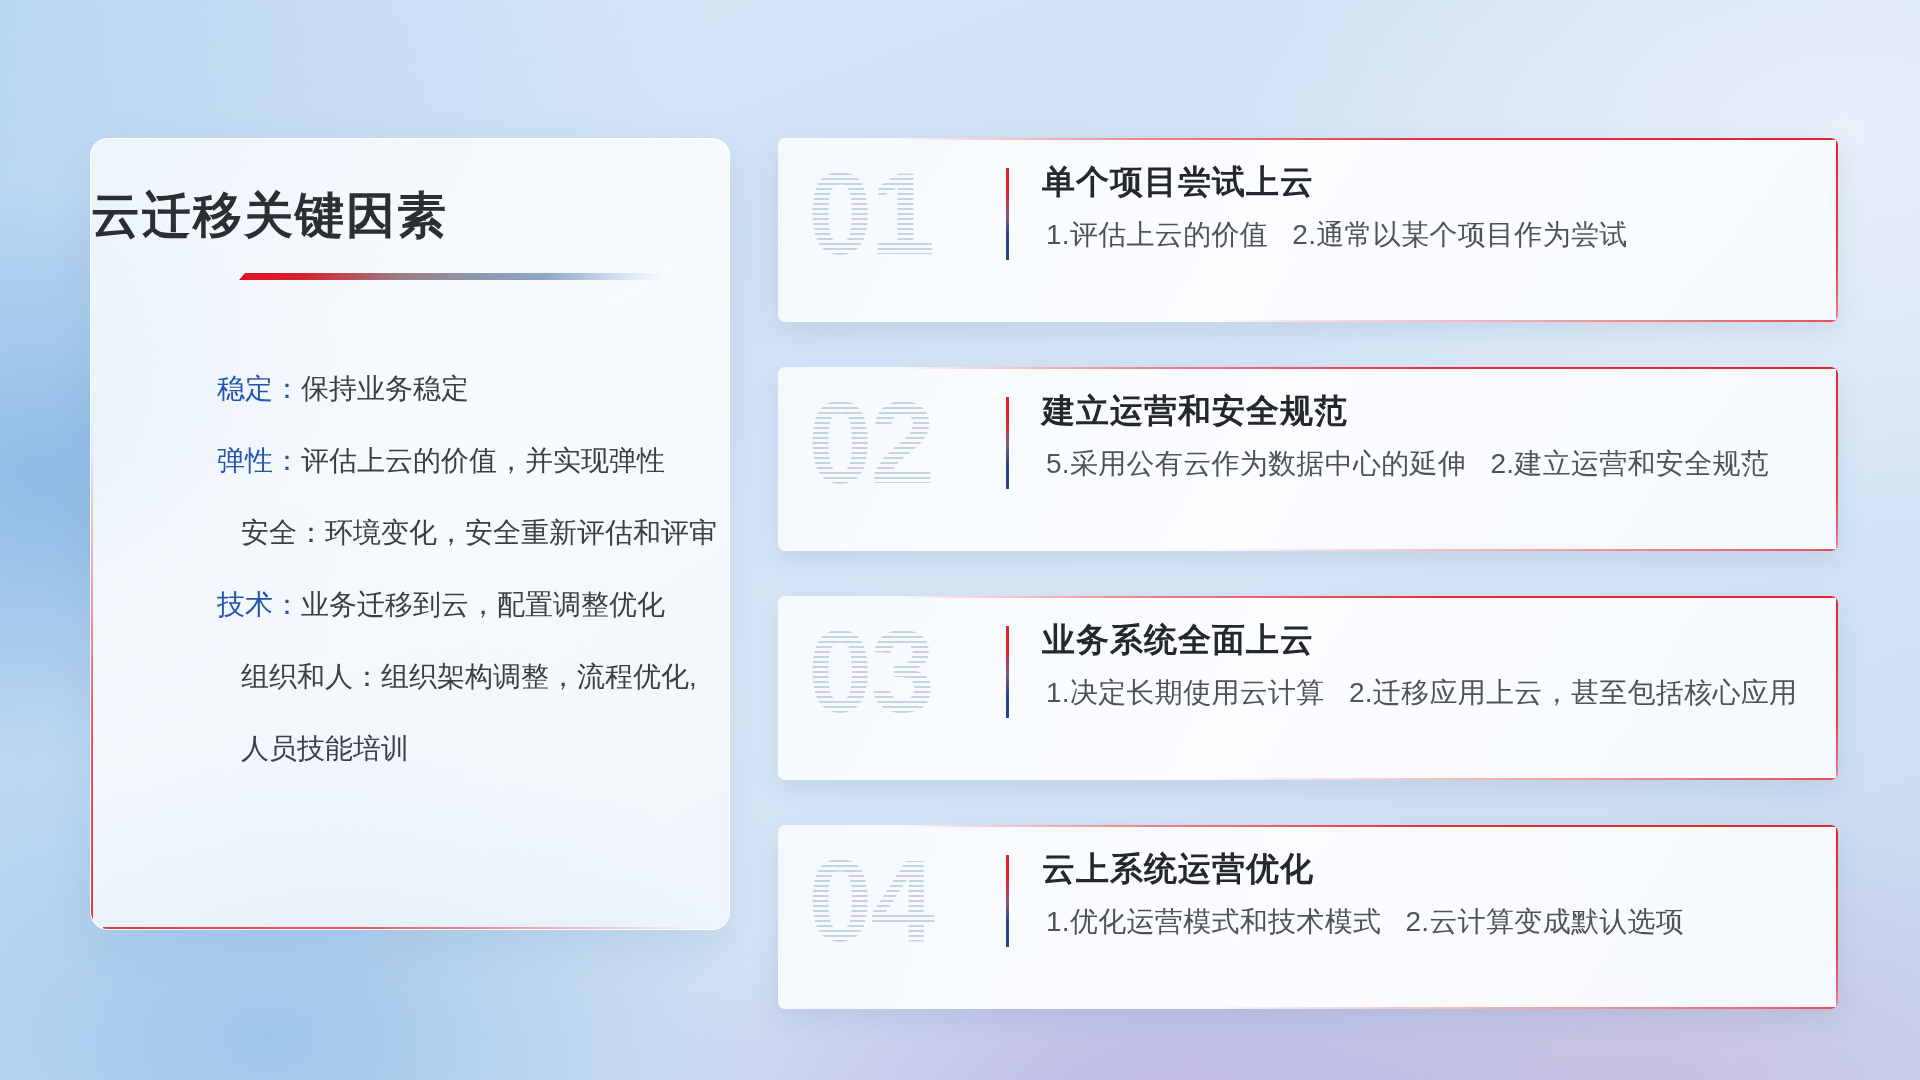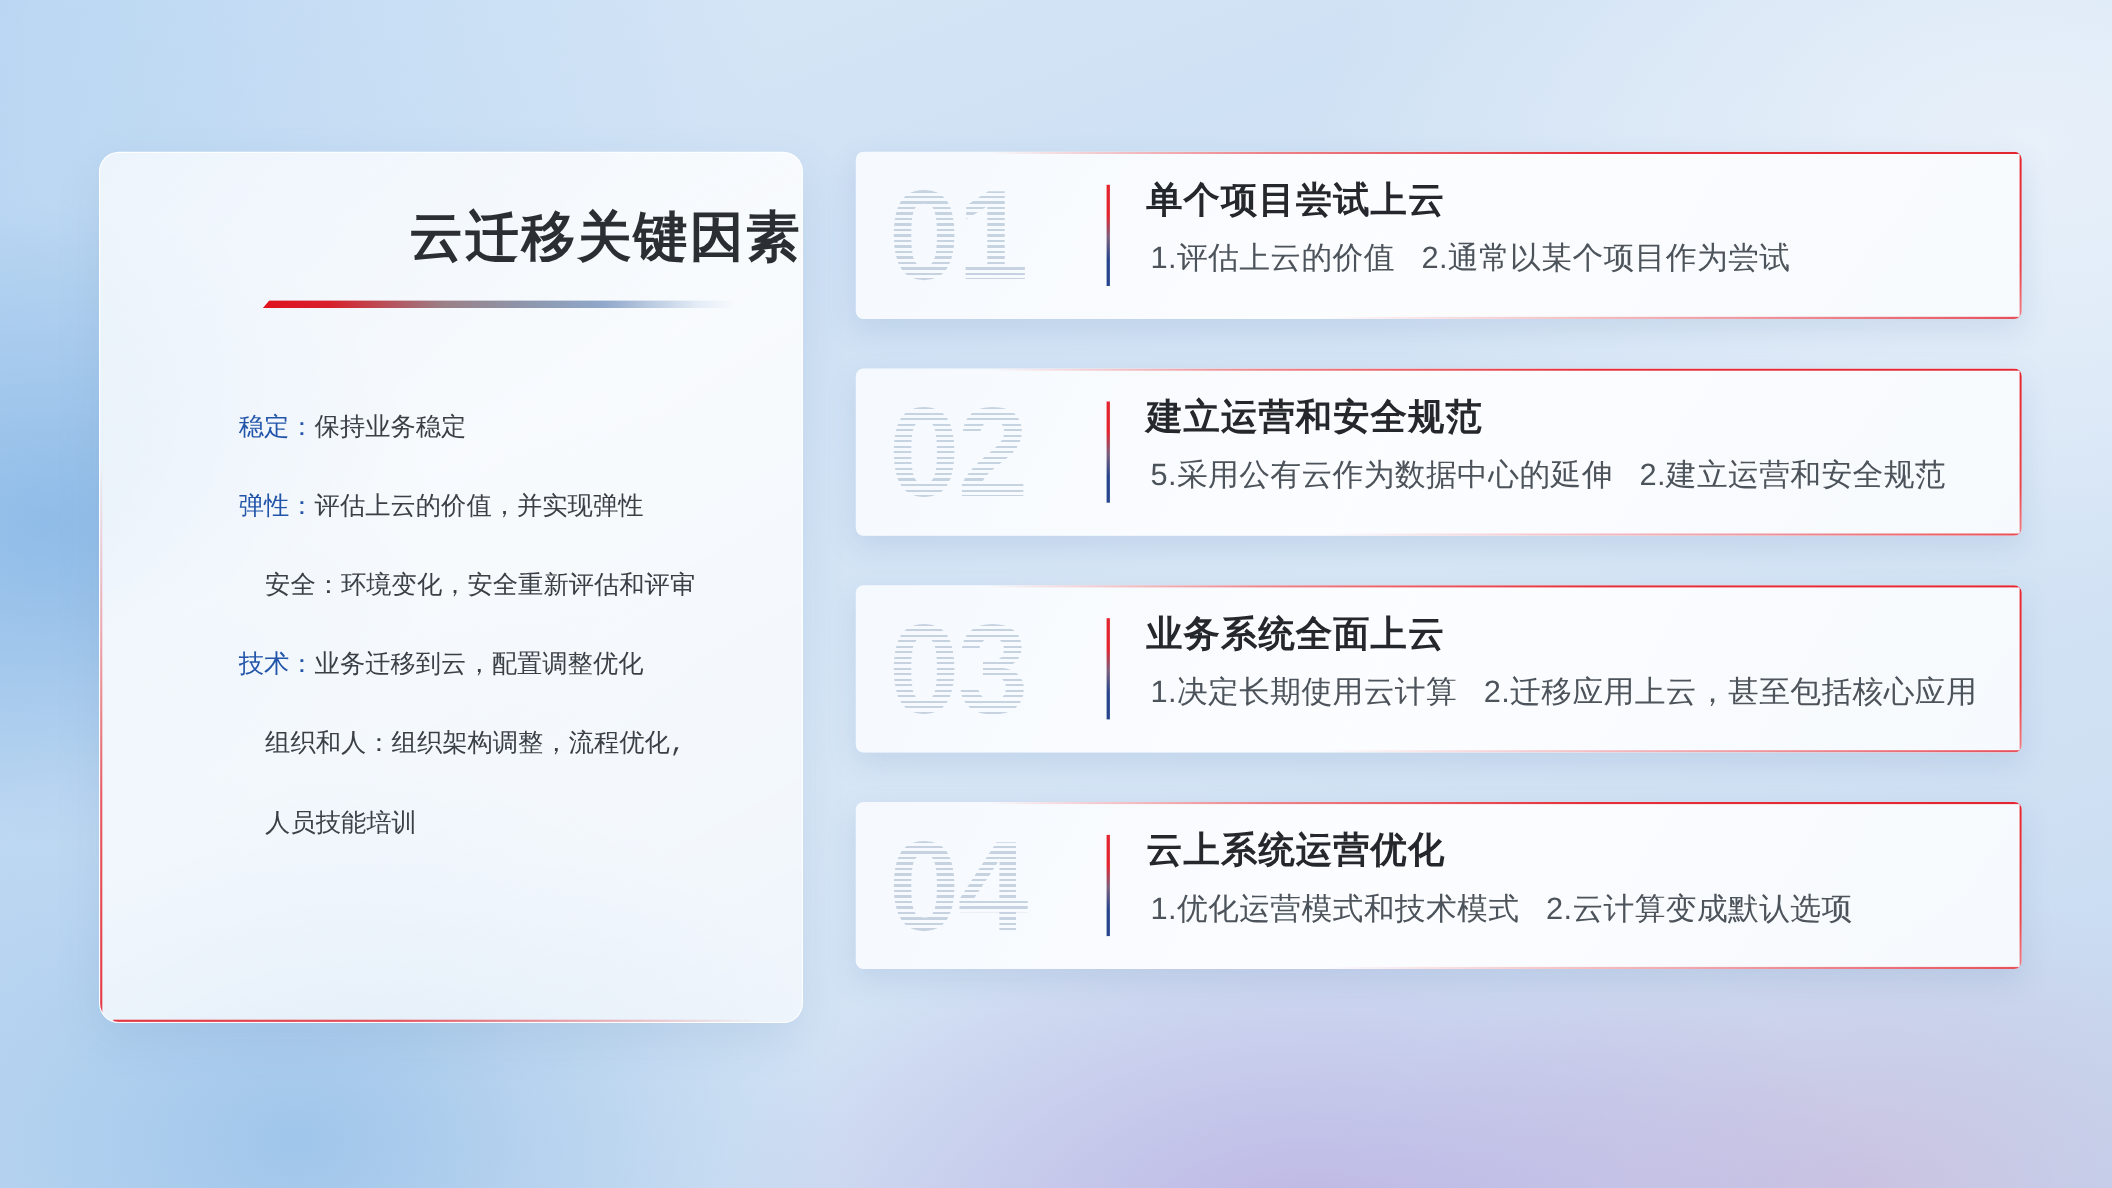--- a/index.html
+++ b/index.html
@@ -29,37 +29,37 @@
     background:linear-gradient(150deg, rgba(255,255,255,.72) 0%, rgba(255,255,255,.86) 40%, rgba(255,255,255,.62) 100%);
     box-shadow:0 14px 40px rgba(80,120,170,.13);
     border:1px solid rgba(255,255,255,.85);
     overflow:hidden;
   }
   #left-panel .edge-l{position:absolute;left:0;top:10px;bottom:6px;width:2px;
     background:linear-gradient(180deg, rgba(255,255,255,0) 0%, rgba(235,90,95,.0) 35%, rgba(228,36,46,.75) 75%, rgba(228,36,46,.9) 100%);}
   #left-panel .edge-b{position:absolute;left:12px;right:14px;bottom:0;height:2px;
     background:linear-gradient(90deg, rgba(228,36,46,.9) 0%, rgba(228,36,46,.75) 42%, rgba(228,36,46,0) 96%);}
   #panel-title{
-    position:absolute;left:0;right:0;top:44px;text-align:right;
+    position:absolute;left:0;right:0;top:44px;text-align:left;
     font-size:49px;font-weight:700;color:#2b2f33;letter-spacing:2px;
   }
   #title-rule{
     position:absolute;left:148px;top:134px;width:430px;height:7px;
     background:linear-gradient(90deg,#e0121f 0%,#d8202c 14%,#9b7f86 38%,#8d97ad 56%,#90a8cb 72%,rgba(190,208,232,.35) 92%,rgba(255,255,255,0) 100%);
     clip-path:polygon(6px 0,100% 0,100% 100%,0 100%);
   }
   #factor-list{position:absolute;left:126px;right:40px;top:214px;}
-  .factor-row{font-size:23px;line-height:72px;color:#3a4046;white-space:nowrap;font-family:Liberation Mono, monospace;}
+  .factor-row{font-size:28px;line-height:72px;color:#3a4046;white-space:nowrap;}
   .factor-key{color:#2255aa;}
   .factor-key.plain{color:#3a4046;margin-left:24px;}
 
   
   #cards{position:absolute;left:778px;top:138px;width:1060px;}
   .card{
-    position:relative;height:152px;margin-bottom:45px;border-radius:7px;
+    position:relative;height:184px;margin-bottom:45px;border-radius:7px;
     background:linear-gradient(118deg, rgba(246,250,254,.97) 0%, rgba(252,253,255,.99) 45%, rgba(248,251,254,.95) 100%);
     box-shadow:0 10px 26px rgba(90,125,175,.16);
     overflow:hidden;
   }
   .card .top-rule{position:absolute;top:0;left:120px;right:0;height:2px;
     background:linear-gradient(90deg, rgba(228,36,46,0) 0%, rgba(228,36,46,.55) 26%, rgba(228,36,46,.95) 58%, rgba(228,36,46,1) 100%);}
   .card .right-rule{position:absolute;top:0;right:0;width:2px;height:100%;
     background:linear-gradient(180deg, rgba(228,36,46,1) 0%, rgba(228,36,46,.85) 70%, rgba(228,36,46,.55) 100%);}
   .card .bot-rule{position:absolute;bottom:0;left:40%;right:0;height:2px;
     background:linear-gradient(90deg, rgba(228,36,46,0) 0%, rgba(228,36,46,.45) 60%, rgba(228,36,46,.8) 100%);}

